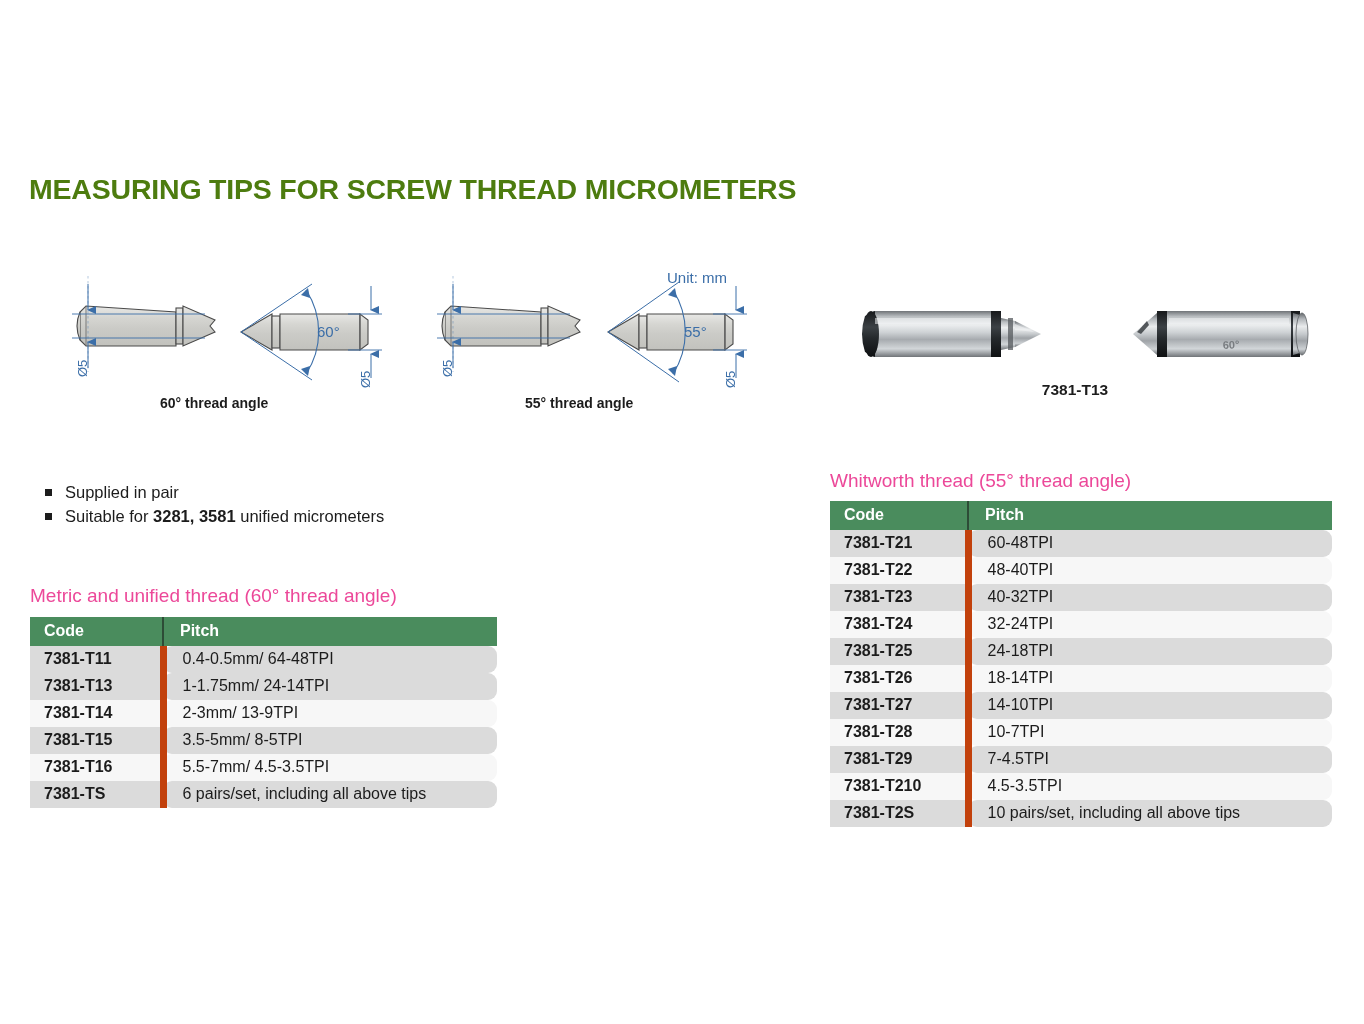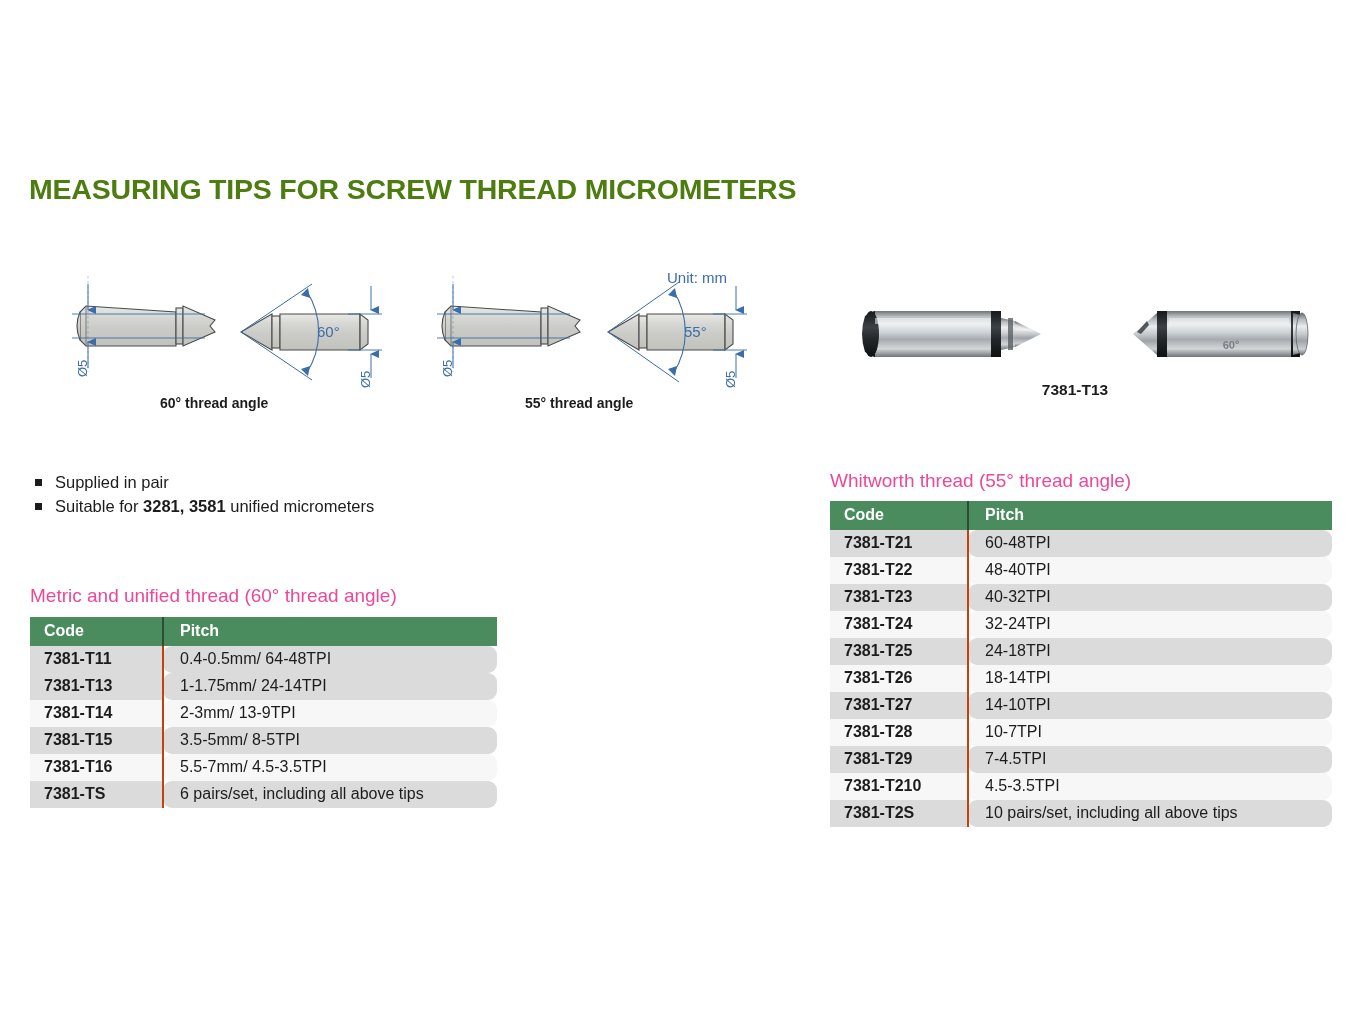--- a/index.html
+++ b/index.html
@@ -56,21 +56,21 @@
     font-weight: bold;
     color: #1c1c1c;
   }
 
   
   .bullets {
     position: absolute;
     left: 33px;
     top: 470px;
     list-style: none;
-    margin: 0;
+    margin: 10px;
     padding: 0;
   }
   .bullets li {
     font-size: 16.5px;
     line-height: 24px;
     color: #1c1c1c;
     white-space: nowrap;
     position: relative;
     padding-left: 22px;
   }
@@ -114,21 +114,21 @@
     color: #1c1c1c;
     border: none;
     white-space: nowrap;
     margin-left: 29px;
   }
   .spec-table td.code {
     font-weight: bold;
   }
   .spec-table td.pitch {
     padding-left: 16px;
-    border-left: 2px solid #c2410c;
+    border-left: 7px solid #c2410c;
     border-radius: 9px;
   }
   .spec-table th.col-pitch {
     border-left: 2px solid #2d4c36;
   }
   .spec-table tbody tr.odd  td { background: #dbdbdb; }
   .spec-table tbody tr.even td { background: #f7f7f7; }
 
   
   #table-metric { left: 30px; top: 617px; width: 467px; }

